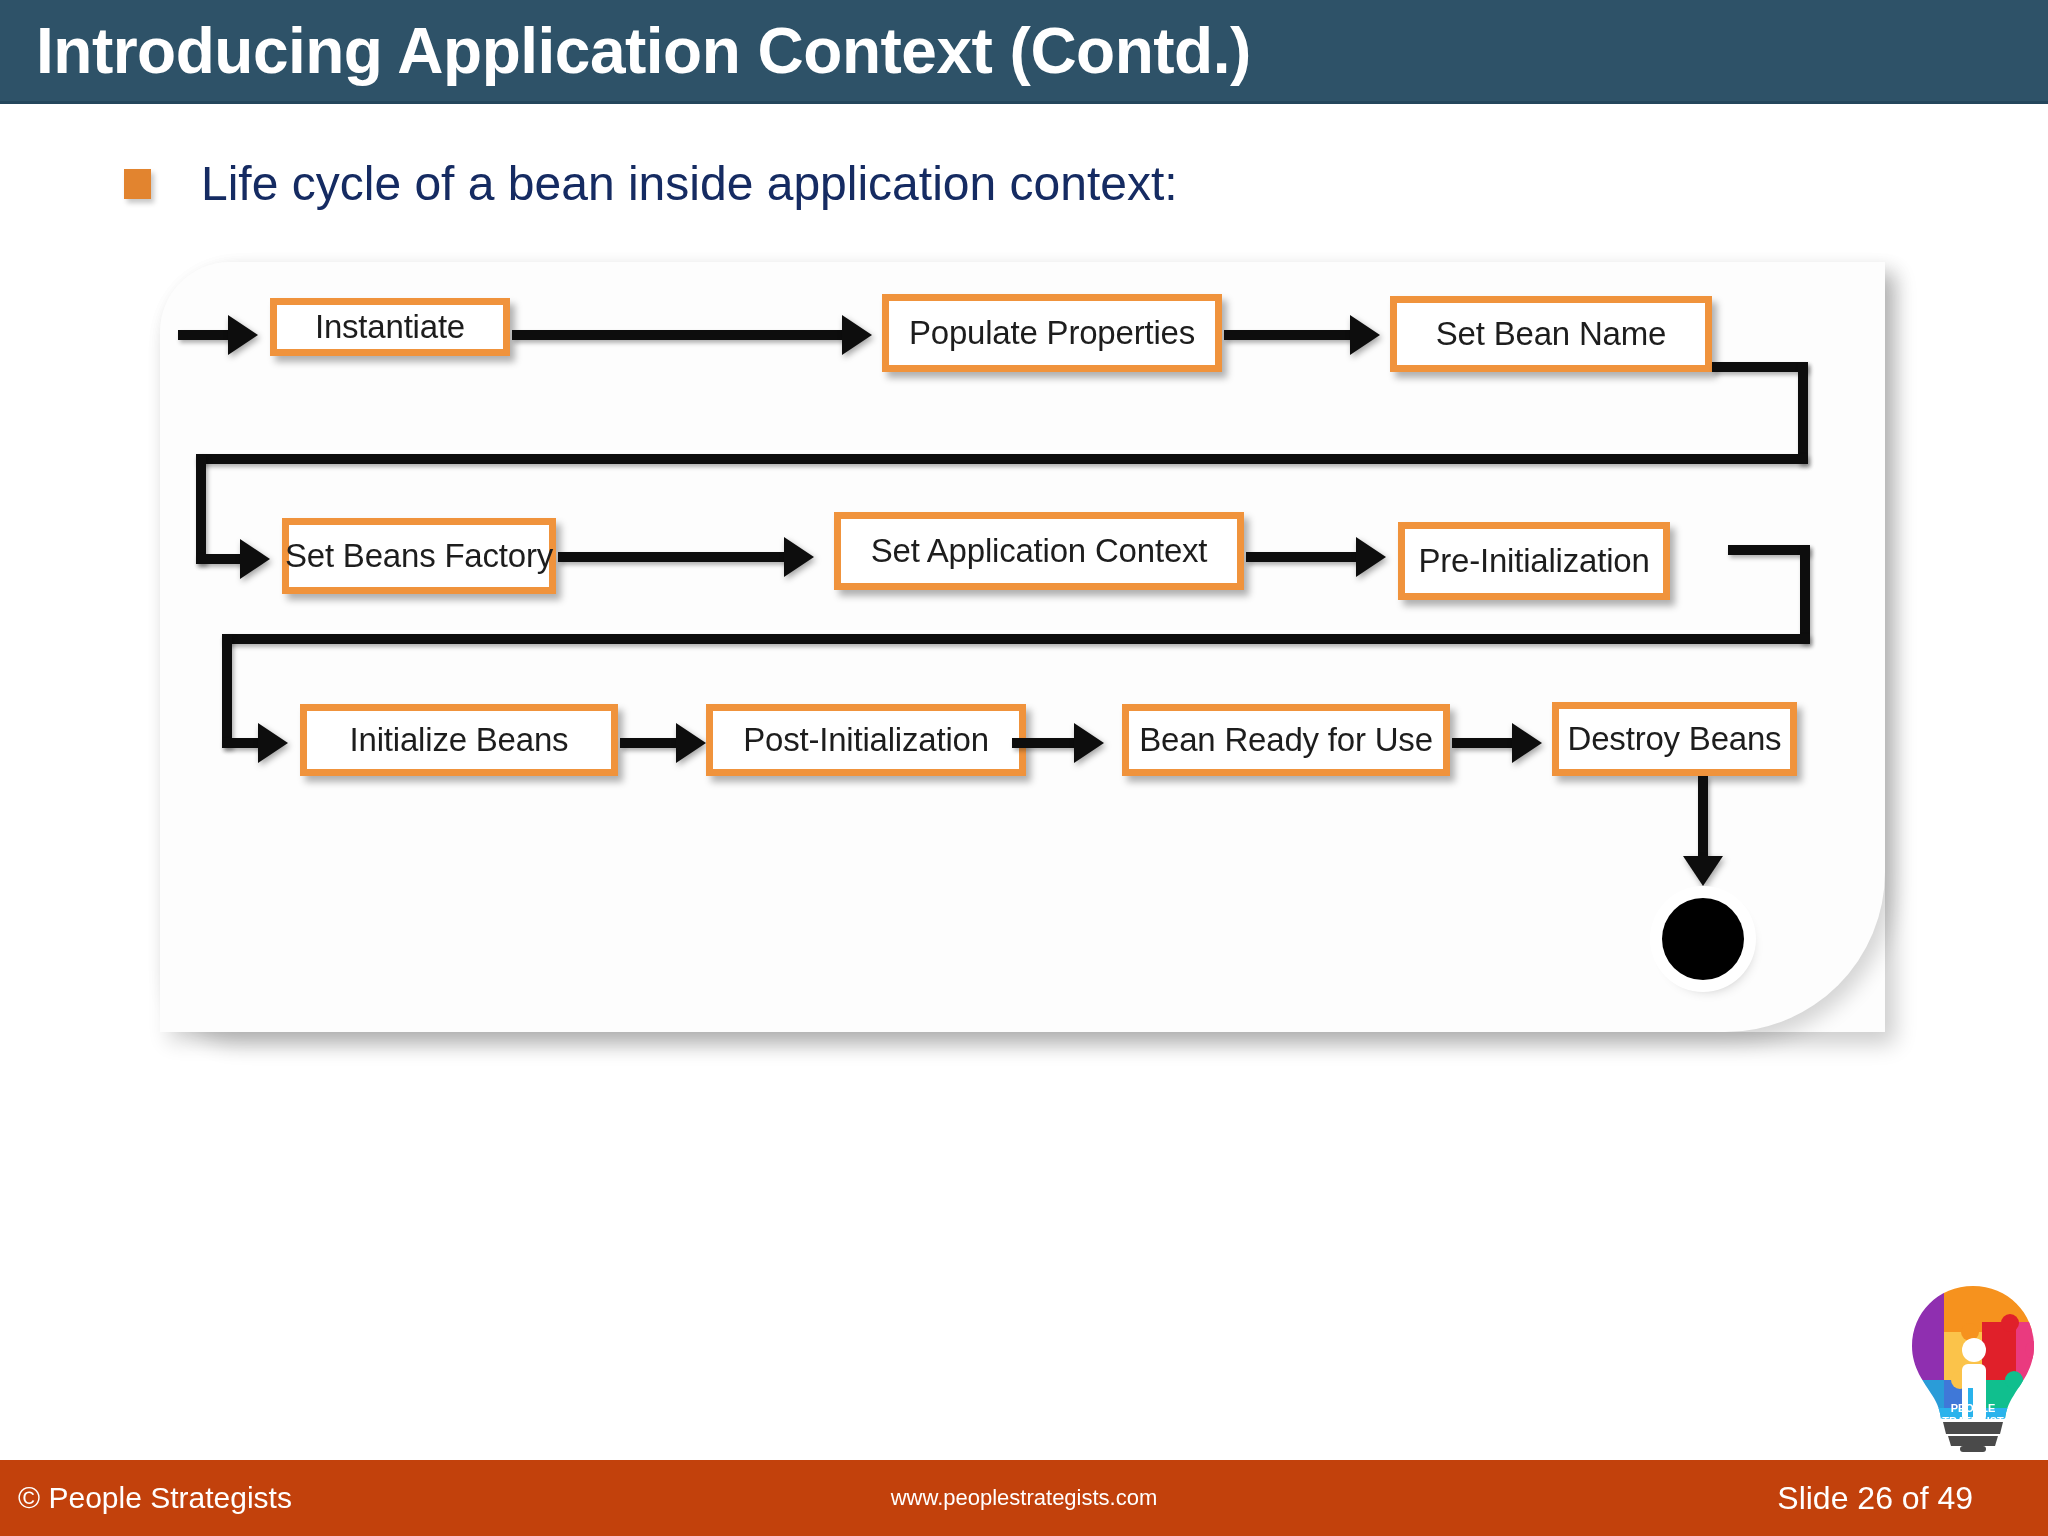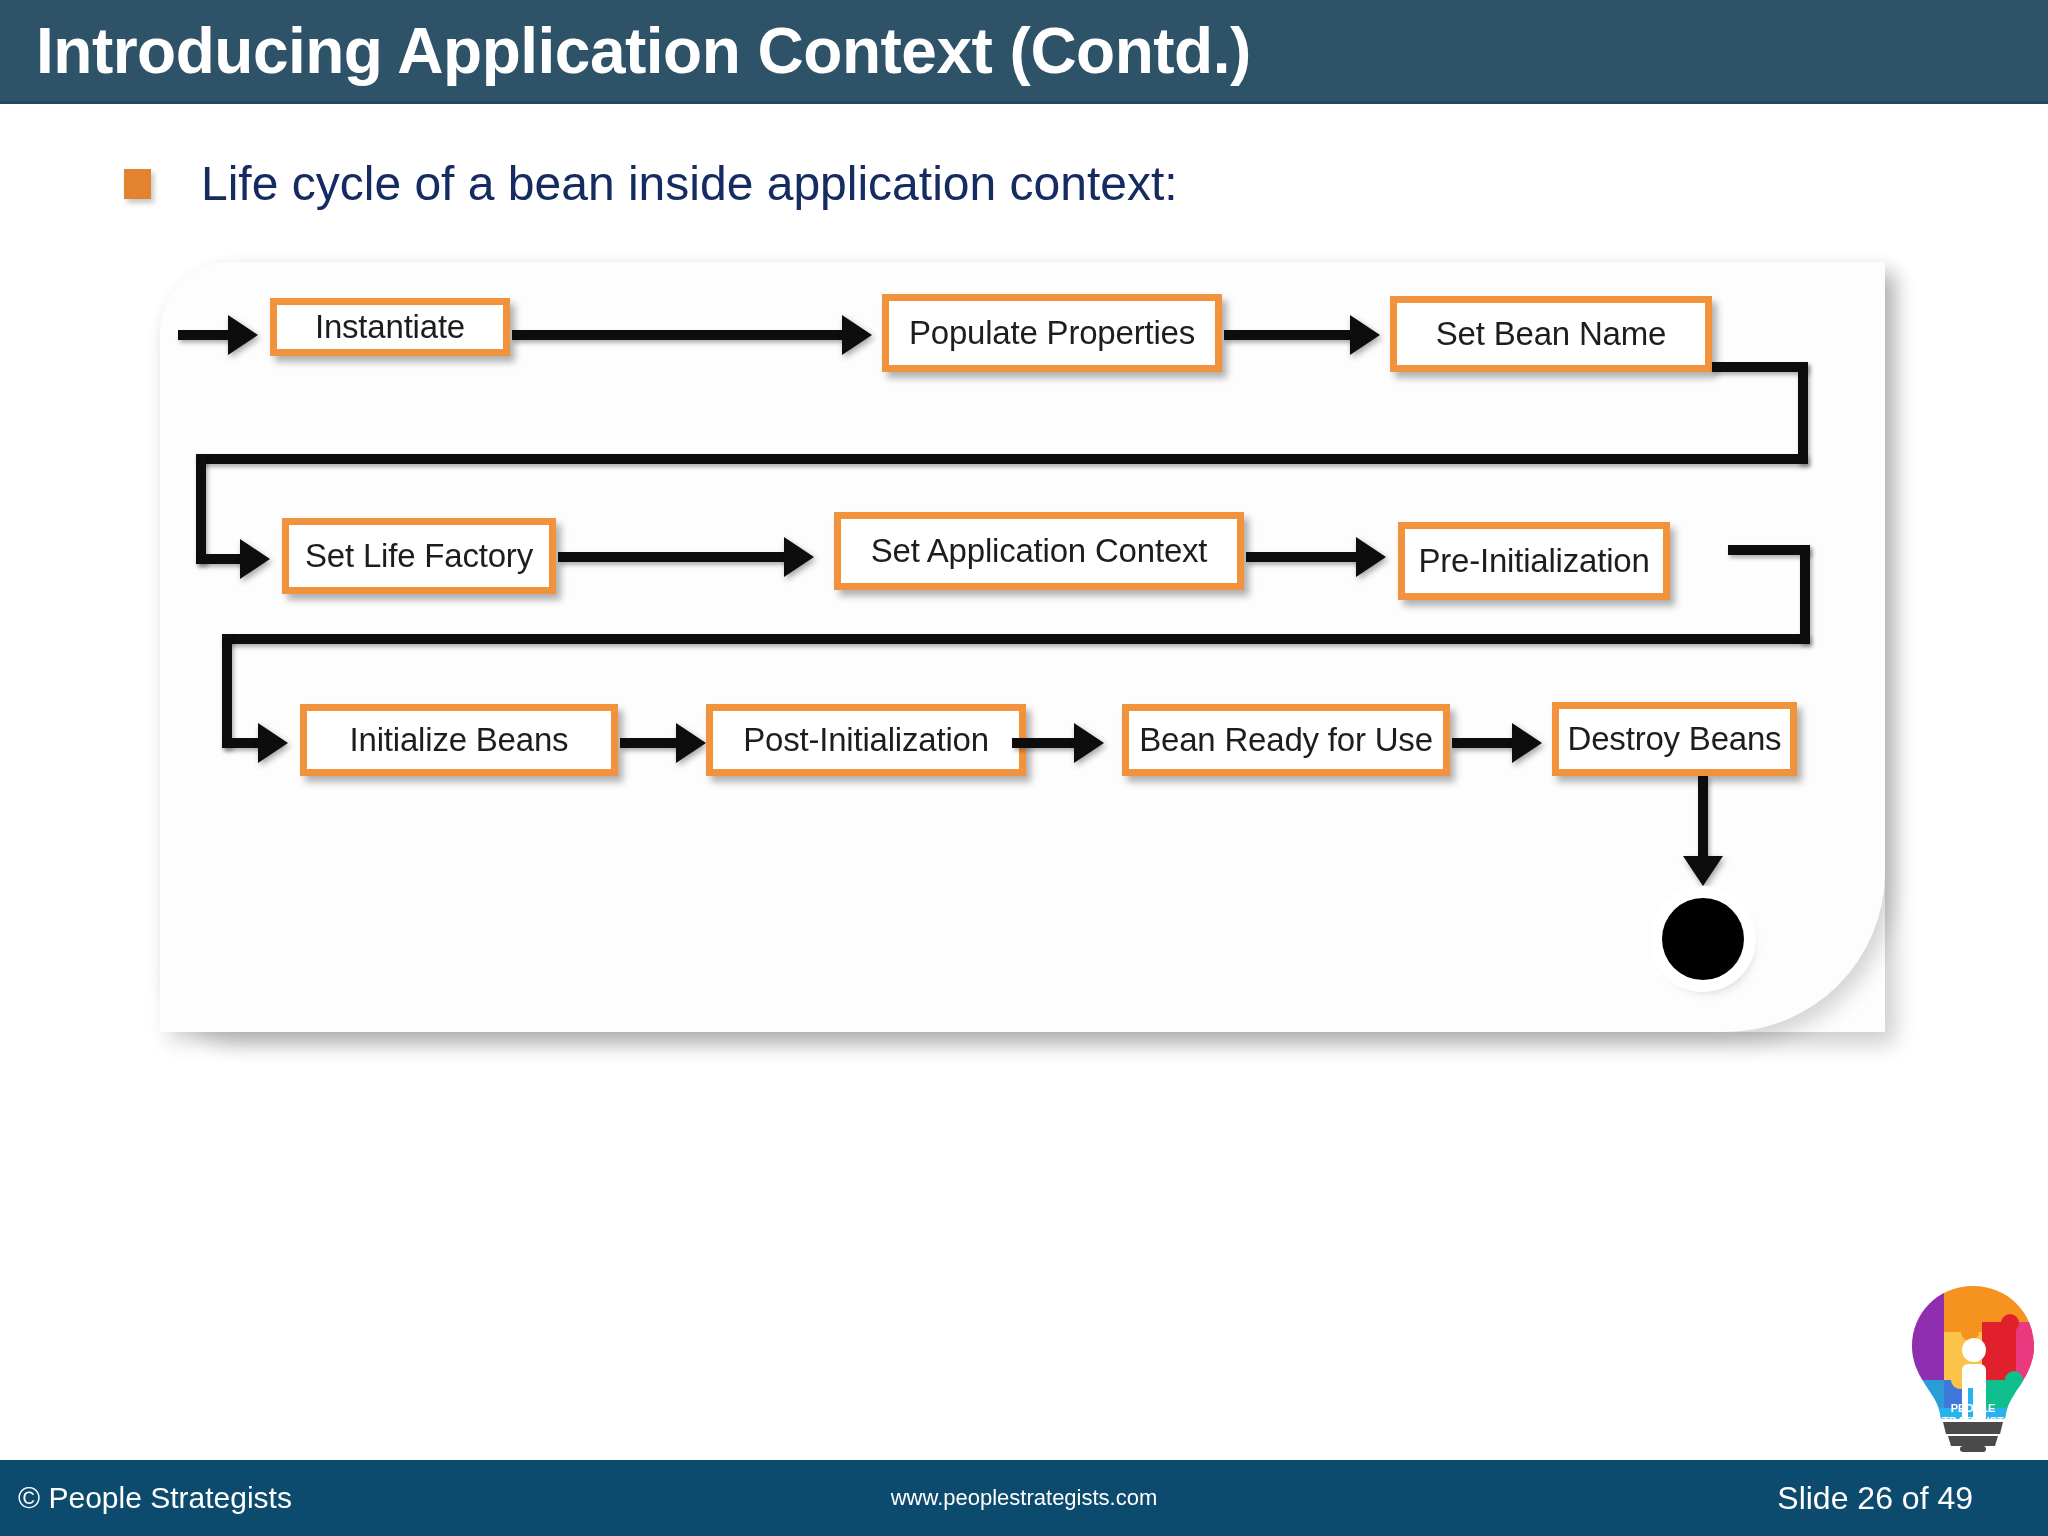--- a/index.html
+++ b/index.html
@@ -148,21 +148,21 @@
     text-decoration: underline;
   }
 
   
   #footer-bar {
     position: absolute;
     left: 0;
     bottom: 0;
     width: 2048px;
     height: 76px;
-    background: #0c4a6e;
+    background: #c2410c;
   }
   #footer-copyright {
     position: absolute;
     left: 18px;
     top: 50%;
     transform: translateY(-50%);
     color: #ffffff;
     font-size: 30px;
     white-space: nowrap;
   }
@@ -216,21 +216,21 @@
 
 <div class="flow-box" style="left:1390px; top:296px; width:322px; height:76px;">Set Bean Name</div>
 
 <div class="conn h" style="left:1712px; top:362px; width:96px;"></div>
 <div class="conn v" style="left:1798px; top:362px; height:102px;"></div>
 <div class="conn h" style="left:196px; top:454px; width:1612px;"></div>
 <div class="conn v" style="left:196px; top:454px; height:110px;"></div>
 <div class="conn h" style="left:196px; top:554px; width:52px;"></div>
 <div class="arrow-r" style="left:240px; top:539px;"></div>
 
-<div class="flow-box" style="left:282px; top:518px; width:274px; height:76px;">Set Life Factory</div>
+<div class="flow-box" style="left:282px; top:518px; width:274px; height:76px;">Set Beans Factory</div>
 
 <div class="conn h" style="left:558px; top:552px; width:230px;"></div>
 <div class="arrow-r" style="left:784px; top:537px;"></div>
 
 <div class="flow-box" style="left:834px; top:512px; width:410px; height:78px;">Set Application Context</div>
 
 <div class="conn h" style="left:1246px; top:552px; width:114px;"></div>
 <div class="arrow-r" style="left:1356px; top:537px;"></div>
 
 <div class="flow-box" style="left:1398px; top:512px; width:272px; height:78px;margin-top:10px;">Pre-Initialization</div>

